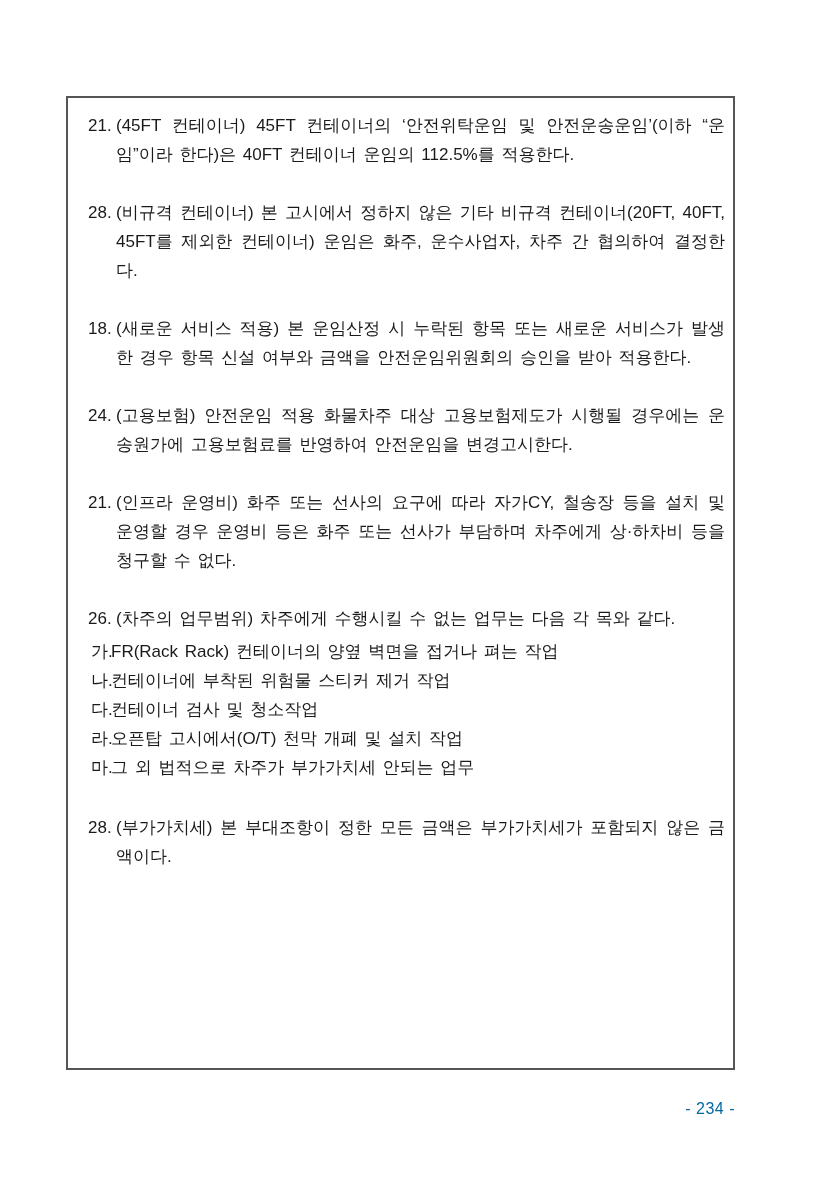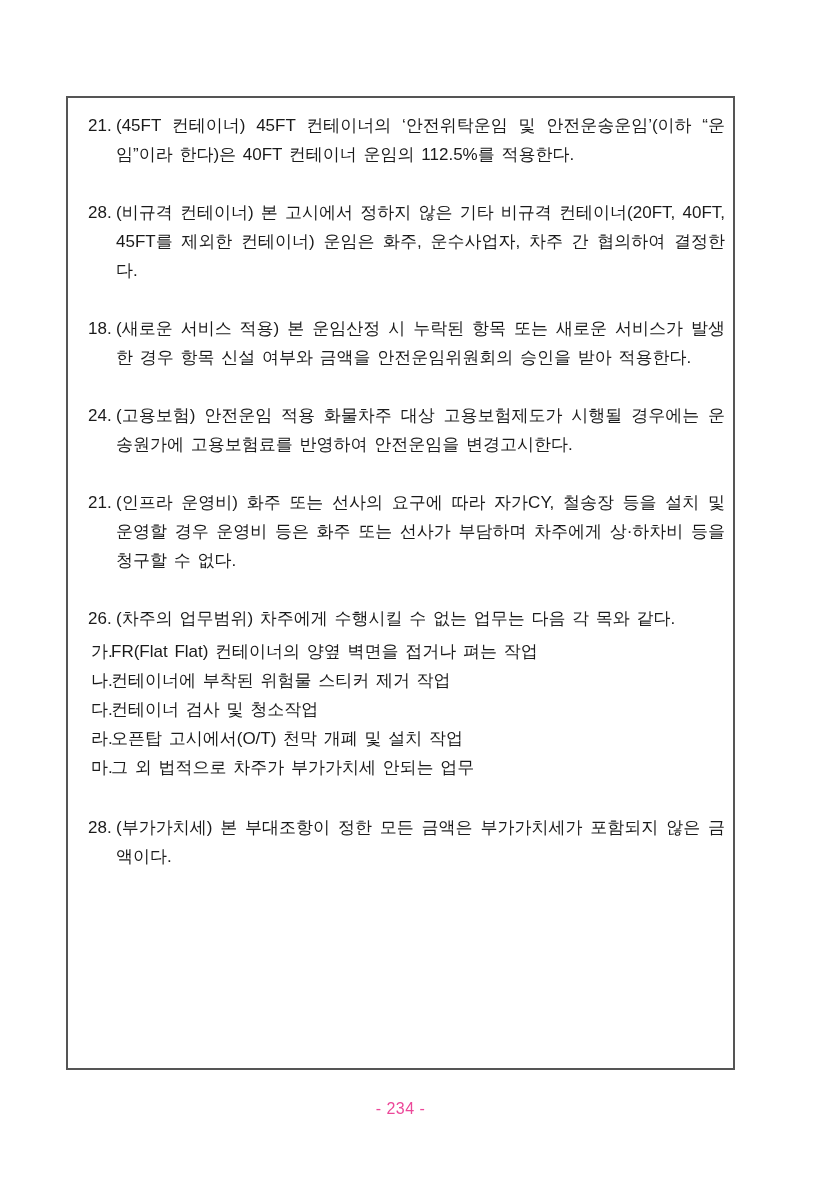--- a/index.html
+++ b/index.html
@@ -58,24 +58,24 @@
   .sub-item .sub-label {
     display: inline-block;
     width: 20px;
     text-indent: 0;
   }
   .page-number {
     position: absolute;
     left: 66px;
     top: 1100px;
     width: 669px;
-    text-align: center;
+    text-align: right;
     font-size: 16px;
     letter-spacing: 0.5px;
-    color: #ec4899;
+    color: #0369a1;
   }
 </style>
 </head>
 <body>
 
 <div class="page">
 
   <div class="content-box">
 
     <p class="clause"><span class="num">21.</span><span class="txt">(45FT 컨테이너) 45FT 컨테이너의 ‘안전위탁운임 및 안전운송운임’(이하 “운임”이라 한다)은 40FT 컨테이너 운임의 112.5%를 적용한다.</span></p>
@@ -84,21 +84,21 @@
 
     <p class="clause extra-top"><span class="num">18.</span><span class="txt">(새로운 서비스 적용) 본 운임산정 시 누락된 항목 또는 새로운 서비스가 발생한 경우 항목 신설 여부와 금액을 안전운임위원회의 승인을 받아 적용한다.</span></p>
 
     <p class="clause"><span class="num">24.</span><span class="txt">(고용보험) 안전운임 적용 화물차주 대상 고용보험제도가 시행될 경우에는 운송원가에 고용보험료를 반영하여 안전운임을 변경고시한다.</span></p>
 
     <p class="clause"><span class="num">21.</span><span class="txt">(인프라 운영비) 화주 또는 선사의 요구에 따라 자가CY, 철송장 등을 설치 및 운영할 경우 운영비 등은 화주 또는 선사가 부담하며 차주에게 상·하차비 등을 청구할 수 없다.</span></p>
 
     <p class="clause tight"><span class="num">26.</span><span class="txt">(차주의 업무범위) 차주에게 수행시킬 수 없는 업무는 다음 각 목와 같다.</span></p>
 
     <div class="sub-list">
-      <p class="sub-item"><span class="sub-label">가.</span><span class="txt">FR(Flat Flat) 컨테이너의 양옆 벽면을 접거나 펴는 작업</span></p>
+      <p class="sub-item"><span class="sub-label">가.</span><span class="txt">FR(Rack Rack) 컨테이너의 양옆 벽면을 접거나 펴는 작업</span></p>
       <p class="sub-item"><span class="sub-label">나.</span><span class="txt">컨테이너에 부착된 위험물 스티커 제거 작업</span></p>
       <p class="sub-item"><span class="sub-label">다.</span><span class="txt">컨테이너 검사 및 청소작업</span></p>
       <p class="sub-item"><span class="sub-label">라.</span><span class="txt">오픈탑 고시에서(O/T) 천막 개폐 및 설치 작업</span></p>
       <p class="sub-item"><span class="sub-label">마.</span><span class="txt">그 외 법적으로 차주가 부가가치세 안되는 업무</span></p>
     </div>
 
 
     <p class="clause"><span class="num">28.</span><span class="txt">(부가가치세) 본 부대조항이 정한 모든 금액은 부가가치세가 포함되지 않은 금액이다.</span></p>
 
   </div>

